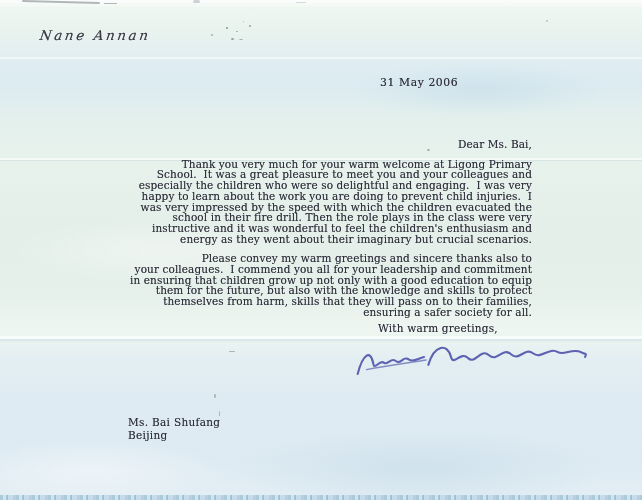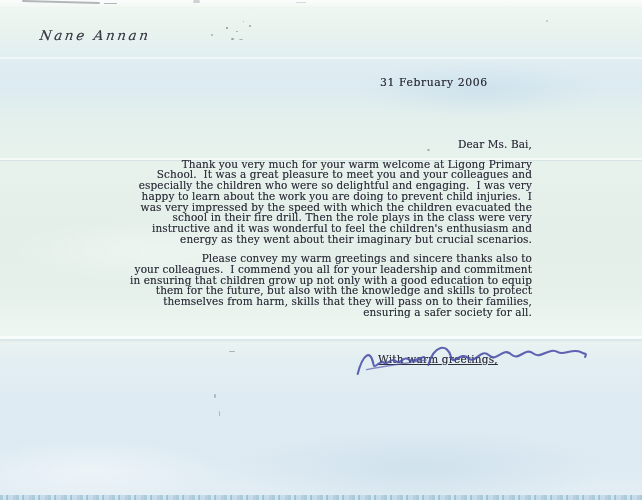--- a/index.html
+++ b/index.html
@@ -62,24 +62,23 @@
   }
   .body-block{
     position:absolute;left:128px;top:139px;width:404px;
     font-size:10.5px;line-height:10.7px;letter-spacing:.1px;
     text-shadow:0 0 .4px rgba(46,46,58,.5);
   }
   .body-block p{margin:0;white-space:pre-wrap;text-align:right;}
   .salutation{margin-bottom:2px !important;}
   .para{margin-top:9px !important;text-indent:52px;text-align:left;}
   .closing{
-    position:absolute;left:378px;top:353px;
+    position:absolute;left:378px;top:322px;
     font-size:10.5px;letter-spacing:.2px;
     text-shadow:0 0 .4px rgba(46,46,58,.5);
-    text-decoration:underline;
   }
   .signature{
     position:absolute;left:352px;top:334px;width:238px;height:44px;
     transform:rotate(-2.5deg);
   }
   .recipient{
     position:absolute;left:128px;top:416px;
     font-size:10.5px;line-height:13px;letter-spacing:.3px;
     text-shadow:0 0 .4px rgba(46,46,58,.5);
   }
@@ -113,33 +112,37 @@
   <div class="speck" style="left:243px;top:21px;width:1px;height:1px;opacity:.5"></div>
   <div class="speck" style="left:239px;top:39px;width:4px;height:1px;opacity:.5"></div>
   <div class="speck" style="left:546px;top:20px;width:2px;height:2px;opacity:.35"></div>
   <div class="speck" style="left:427px;top:149px;width:3px;height:2px;opacity:.5"></div>
   <div class="speck" style="left:229px;top:351px;width:6px;height:1px;opacity:.45;border-radius:1px"></div>
   <div class="speck" style="left:214px;top:394px;width:2px;height:4px;opacity:.4;border-radius:1px"></div>
   <div class="speck" style="left:219px;top:411px;width:1px;height:5px;opacity:.4;border-radius:1px"></div>
 
   <div class="letterhead">Nane Annan</div>
 
-  <div class="date">31 February 2006</div>
+  <div class="date">31 May 2006</div>
 
   <div class="body-block">
     <p class="salutation">Dear Ms. Bai,</p>
     <p class="para">Thank you very much for your warm welcome at Ligong Primary School.  It was a great pleasure to meet you and your colleagues and especially the children who were so delightful and engaging.  I was very happy to learn about the work you are doing to prevent child injuries.  I was very impressed by the speed with which the children evacuated the school in their fire drill. Then the role plays in the class were very instructive and it was wonderful to feel the children's enthusiasm and energy as they went about their imaginary but crucial scenarios.</p>
     <p class="para">Please convey my warm greetings and sincere thanks also to your colleagues.  I commend you all for your leadership and commitment in ensuring that children grow up not only with a good education to equip them for the future, but also with the knowledge and skills to protect themselves from harm, skills that they will pass on to their families, ensuring a safer society for all.</p>
   </div>
 
   <div class="closing">With warm greetings,</div>
 
   <svg class="signature" viewBox="0 0 238 44" aria-label="Nane Annan">
     <g fill="none" stroke="#4a4fa8" stroke-width="2.1" stroke-linecap="round" opacity="0.88">
       <path d="M5,35 C11,15 19,11 21,25 C22,33 27,21 32,25 C36,28 39,19 44,24 C49,28 51,18 57,23 C61,26 66,22 72,21"></path>
       <path d="M76,29 C83,9 96,8 99,22 C101,32 109,16 116,24 C123,31 129,14 137,22 C145,30 151,14 159,22 C167,30 173,15 181,22 C189,29 197,16 206,22 C212,26 221,18 229,23 C233,26 235,23 233,28"></path>
       <path d="M14,31 C40,27 60,26 74,24" stroke-width="1.4" opacity="0.7"></path>
     </g>
   </svg>
 
+  <div class="recipient">
+    <div>Ms. Bai Shufang</div>
+    <div>Beijing</div>
+  </div>
 
   <div class="bottom-strip"></div>
 </div>
 
 </body></html>

